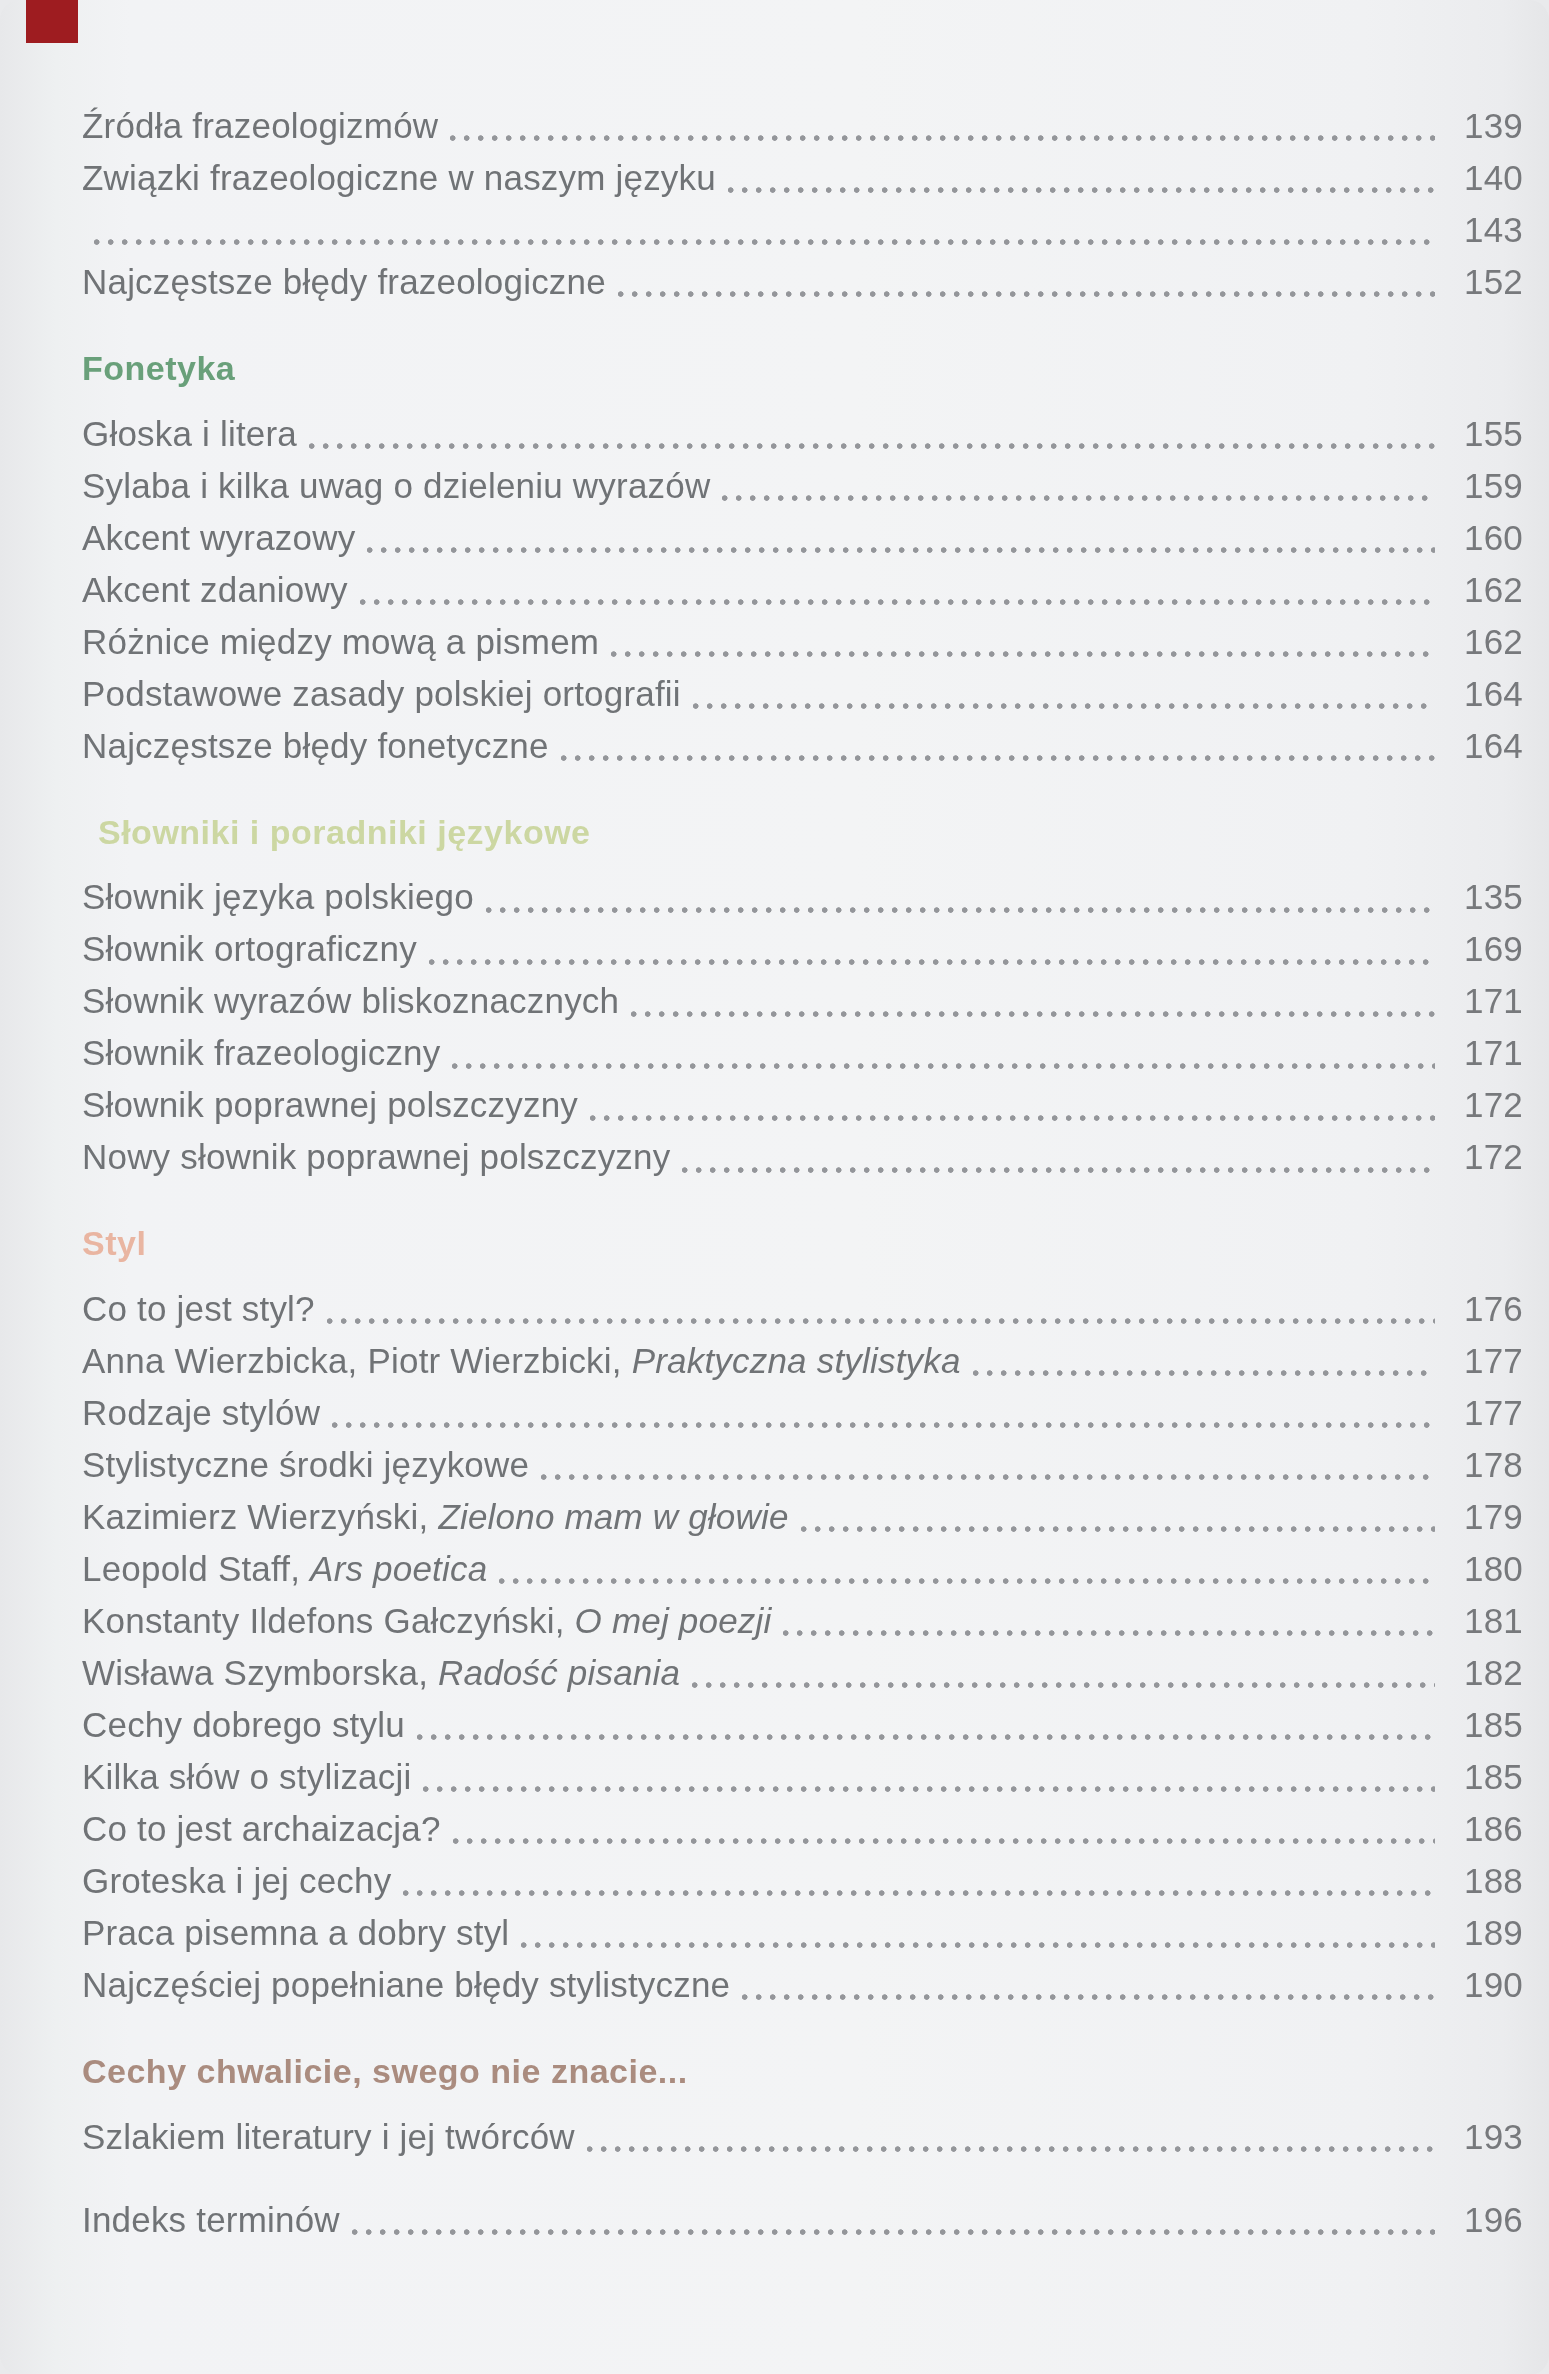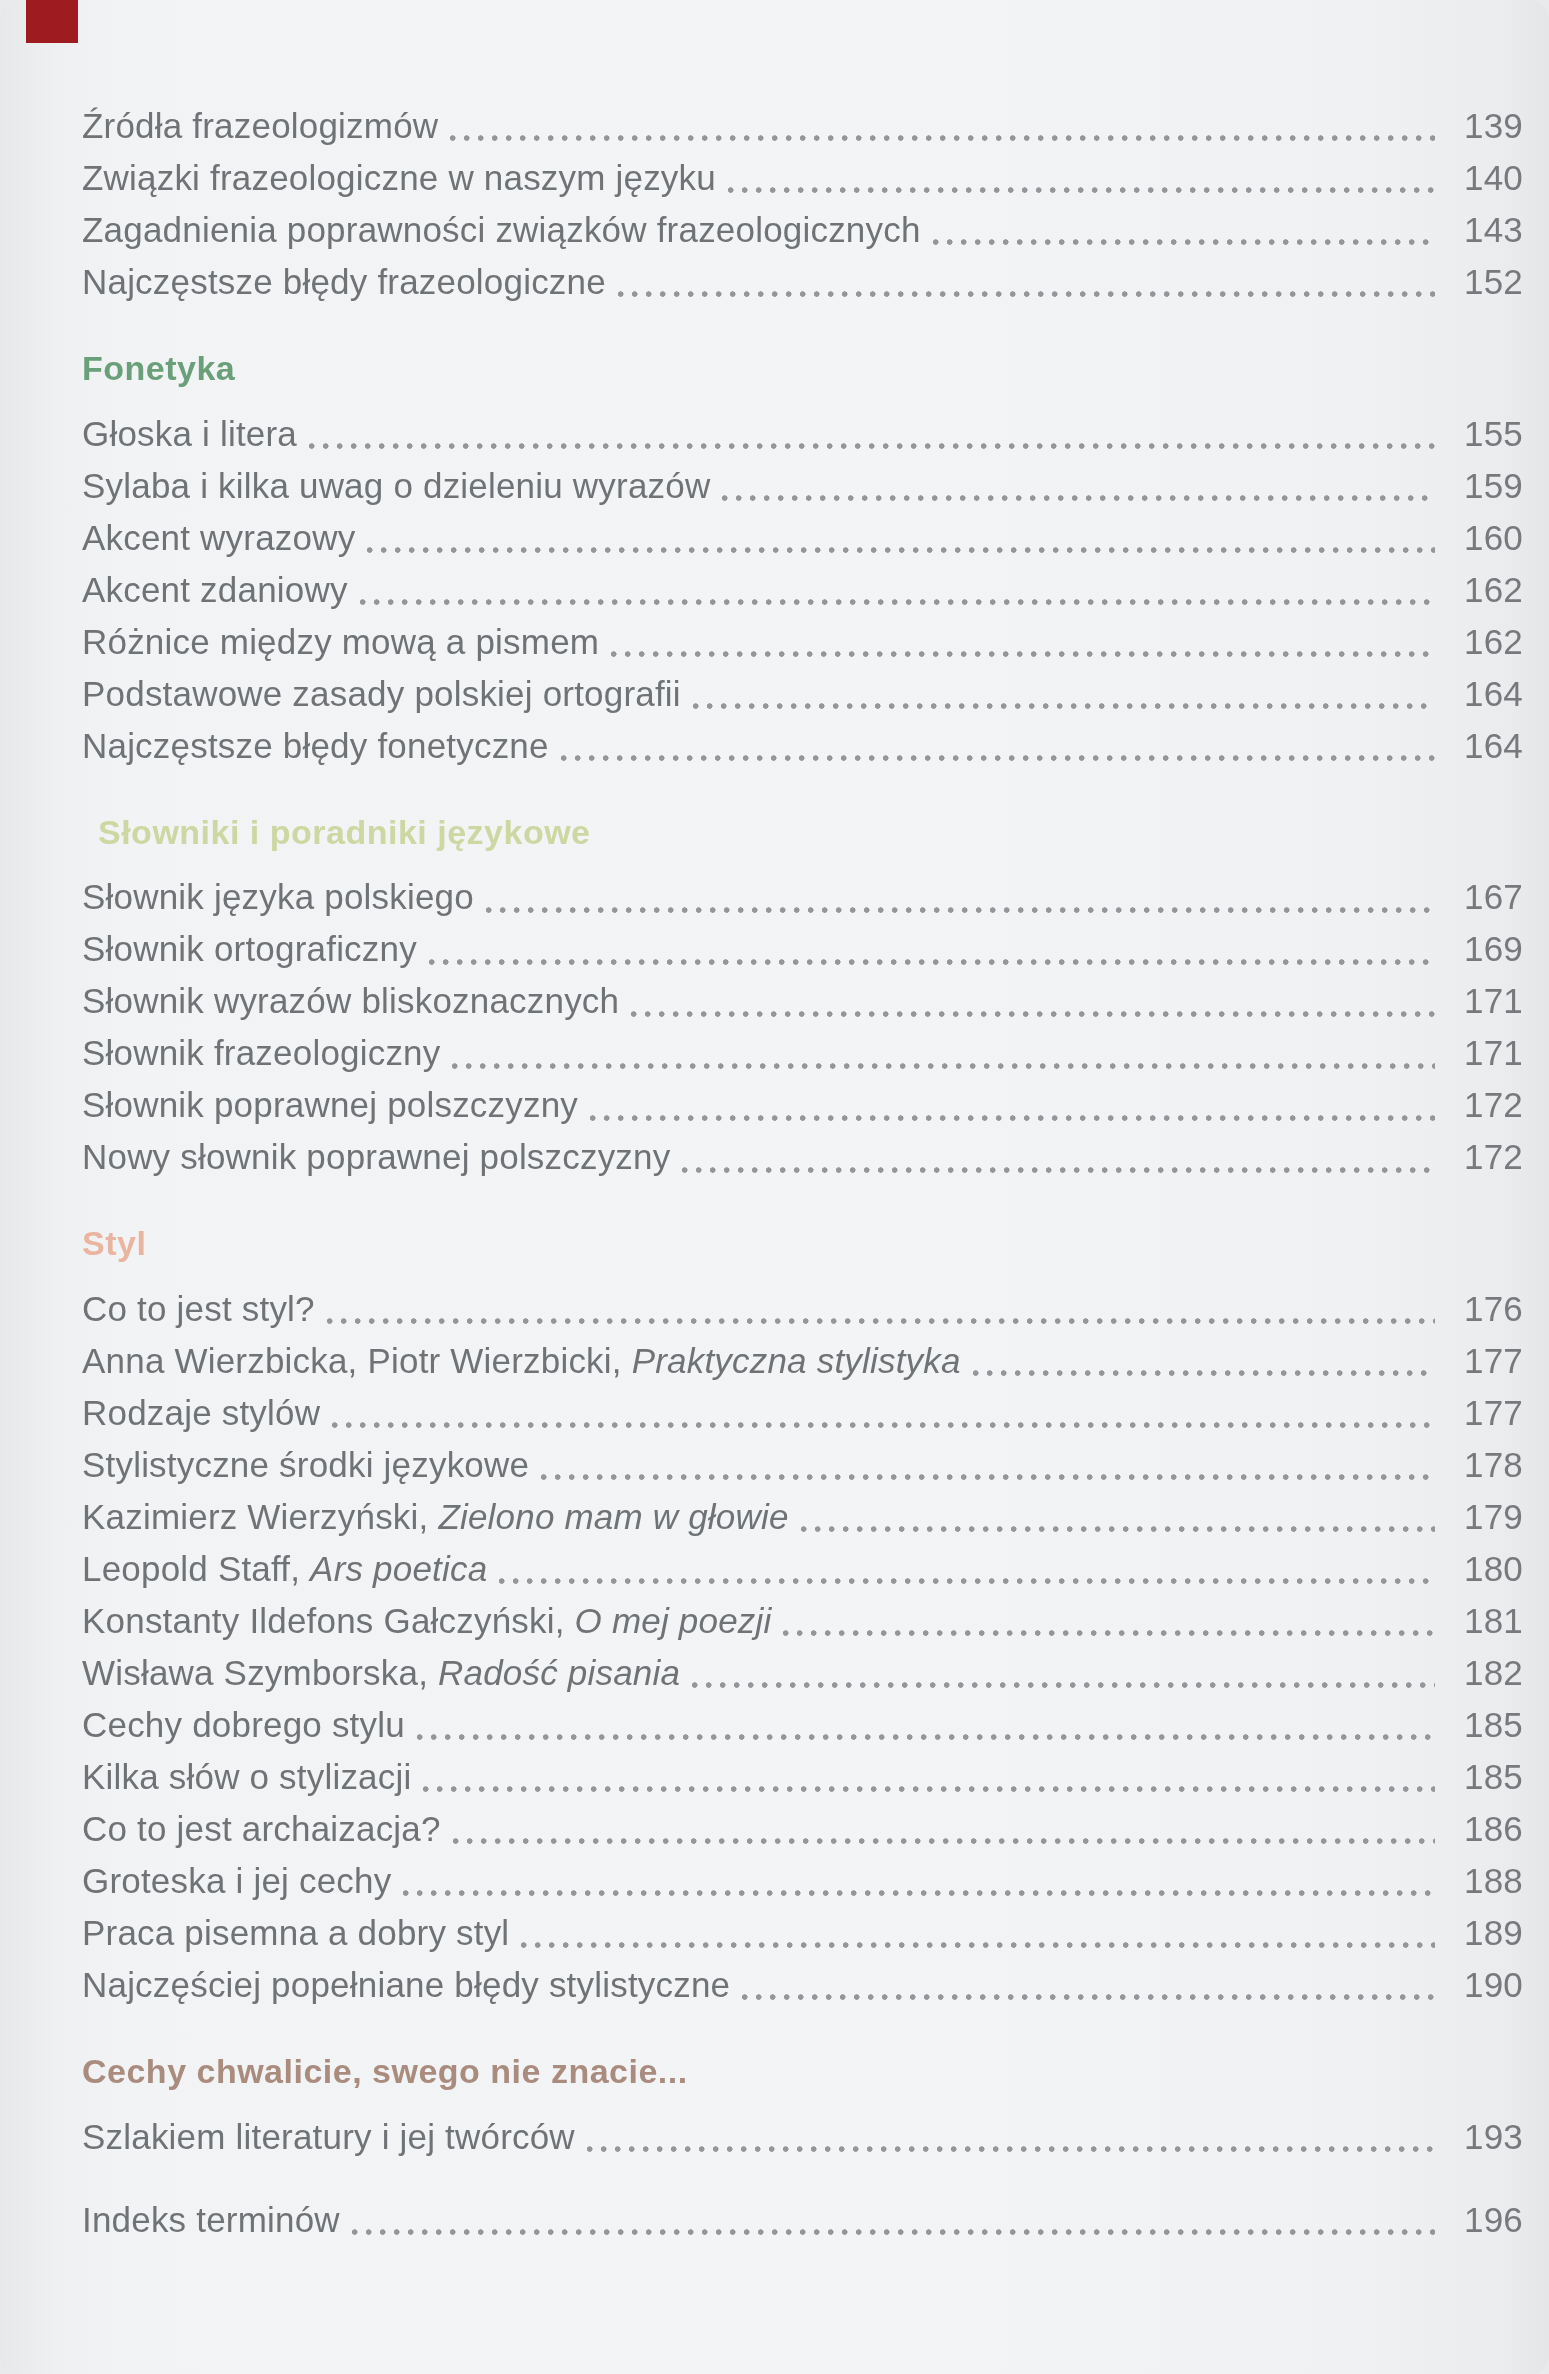--- a/index.html
+++ b/index.html
@@ -84,21 +84,20 @@
     <span class="pagenum">139</span>
   </div>
 
   <div class="toc-row">
     <span class="title"><span class="t">Związki frazeologiczne w naszym języku</span></span>
     <span class="leader"></span>
     <span class="pagenum">140</span>
   </div>
 
   <div class="toc-row">
-    <span class="title"><span class="t">Zagadnienia poprawności związków frazeologicznych</span></span>
     <span class="leader"></span>
     <span class="pagenum">143</span>
   </div>
 
   <div class="toc-row">
     <span class="title"><span class="t">Najczęstsze błędy frazeologiczne</span></span>
     <span class="leader"></span>
     <span class="pagenum">152</span>
   </div>
 </div>
@@ -151,21 +150,21 @@
 </div>
   </section>
 
   <section class="toc-section">
     <h2 class="section-heading" style="color: rgb(204, 215, 162); margin-left: 16px;">Słowniki i poradniki językowe</h2>
     <div class="entries">
 
   <div class="toc-row">
     <span class="title"><span class="t">Słownik języka polskiego</span></span>
     <span class="leader"></span>
-    <span class="pagenum">167</span>
+    <span class="pagenum">135</span>
   </div>
 
   <div class="toc-row">
     <span class="title"><span class="t">Słownik ortograficzny</span></span>
     <span class="leader"></span>
     <span class="pagenum">169</span>
   </div>
 
   <div class="toc-row">
     <span class="title"><span class="t">Słownik wyrazów bliskoznacznych</span></span>

